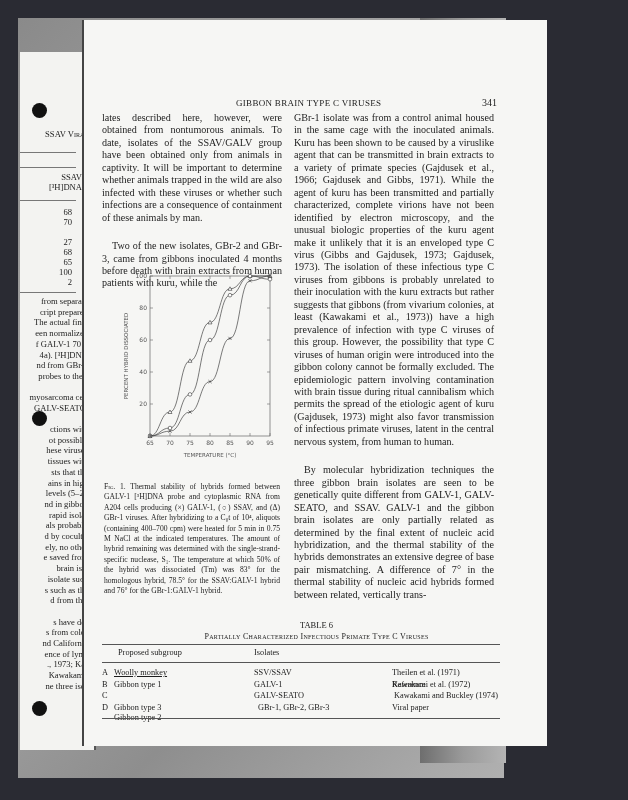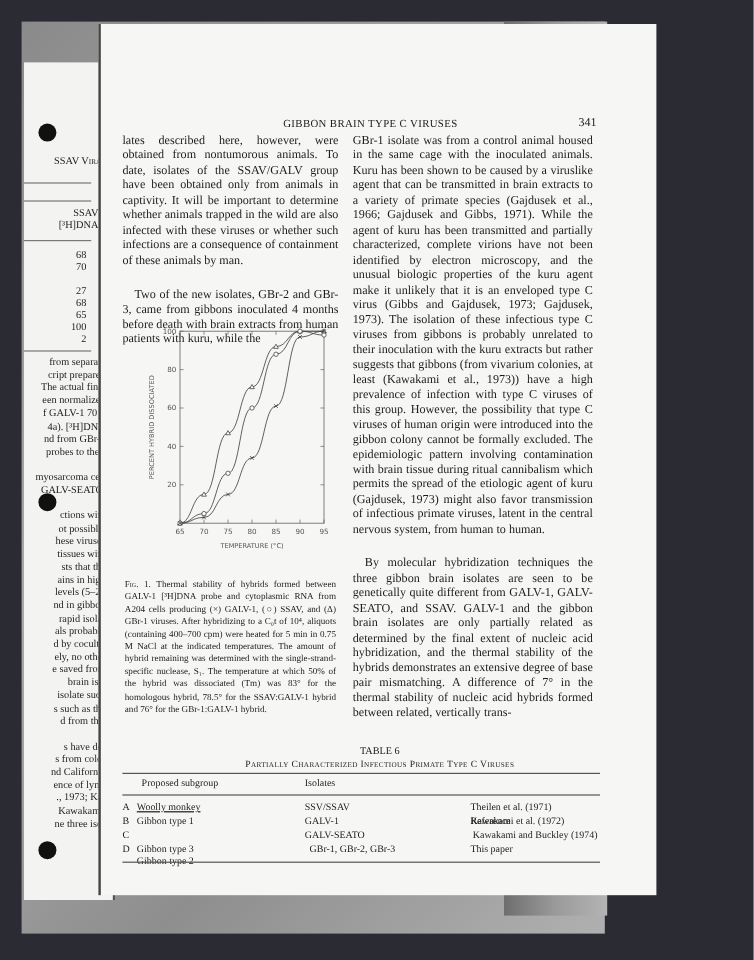--- a/index.html
+++ b/index.html
@@ -237,17 +237,17 @@
       <div class="trow" style="top: 671px;">
         <span style="left: 0px;">C</span>
         <span style="left: 12px; margin-top: 22px;">Gibbon type 2</span>
         <span style="left: 152px;">GALV-SEATO</span>
         <span style="left: 292px;">Kawakami and Buckley (1974)</span>
       </div>
       <div class="trow" style="top: 682.5px;">
         <span style="left: 0px;">D</span>
         <span style="left: 12px;">Gibbon type 3</span>
         <span style="left: 156px;">GBr-1, GBr-2, GBr-3</span>
-        <span style="left: 290px;">This paper</span>
+        <span style="left: 290px;">Viral paper</span>
       </div>
     </div>
   <div class="trule" style="top:698px;"></div>
 </div>
 
 </body></html>

